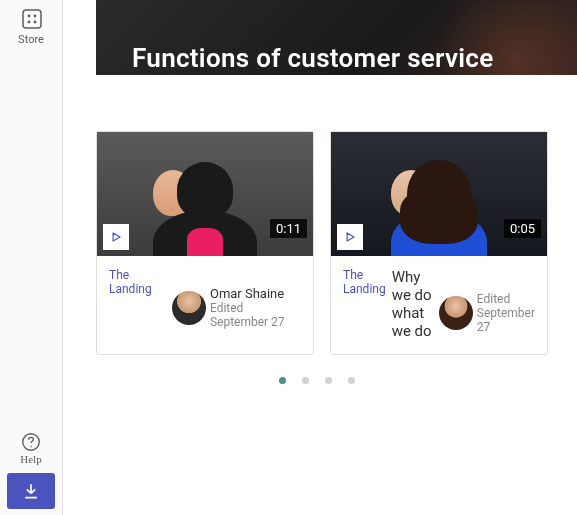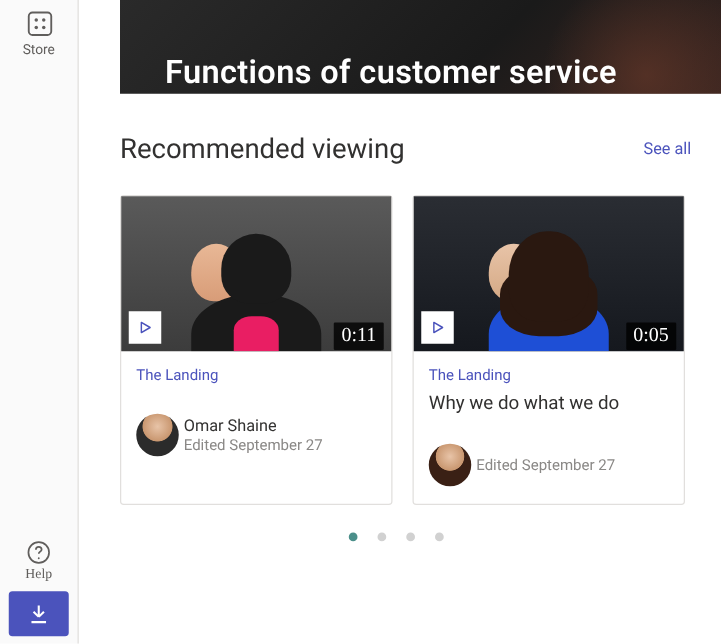--- a/index.html
+++ b/index.html
@@ -35,22 +35,22 @@
 .p1 .shoulders{background:#1a1a1a;}
 .p1 .chest{position:absolute;left:50%;transform:translateX(-50%);bottom:0;width:36px;height:28px;background:#e91e63;border-radius:40% 40% 0 0;}
 .p2 .head{background:linear-gradient(180deg,#e8c4a8 0%,#d4a884 100%);}
 .p2 .shoulders{width:96px;background:#1e4fd6;}
 .hair{position:absolute;}
 .p1 .hair{width:56px;height:56px;background:#1a1a1a;border-radius:50% 50% 40% 40%;top:-8px;left:50%;transform:translateX(-50%);} 
 .p2 .hair{width:64px;height:72px;background:#2a1810;border-radius:48% 48% 35% 35%;top:-10px;left:50%;transform:translateX(-50%);} 
 .p2 .hairback{position:absolute;width:78px;height:56px;background:#2a1810;border-radius:40%;top:18px;left:50%;transform:translateX(-50%);} 
 .play{position:absolute;left:6px;bottom:6px;width:26px;height:26px;background:#fff;display:flex;align-items:center;justify-content:center;}
 .play svg{width:14px;height:14px;}
-.dur{position:absolute;right:6px;bottom:1px;background:rgba(0,0,0,.8);color:#fff;font-size:16px;padding:2px 6px;border-radius:1px;font-family:Liberation Serif, serif;}
-.meta{padding:12px 12px 14px 12px;display:flex;flex-direction:column;gap:6px;}
+.dur{position:absolute;right:6px;bottom:18px;background:rgba(0,0,0,.8);color:#fff;font-size:13px;padding:2px 6px;border-radius:1px;}
+.meta{padding:12px 12px 14px 12px;display:flex;flex-direction:row;gap:6px;}
 .site{font-size:12px;color:#4b53bc;}
 .title{font-size:15px;font-weight:400;color:#323130;}
 .author-row{display:flex;align-items:center;gap:4px;margin-top:18px;}
 .avatar{width:34px;height:34px;border-radius:50%;flex-shrink:0;}
 .av1{background:radial-gradient(circle at 50% 30%,#e8c4a8 0%,#c99770 40%,#2b2b2b 42%);}
 .av2{background:radial-gradient(circle at 50% 30%,#e8c4a8 0%,#c99770 38%,#3a2015 40%);}
 .author-info{display:flex;flex-direction:column;}
 .author{font-size:13px;color:#323130;}
 .edited{font-size:12px;color:#8a8886;}
 .dots{display:flex;gap:16px;justify-content:center;margin-top:22px;padding-right:40px;}
@@ -90,24 +90,20 @@
       </div>
     </div>
   </div>
 
   <div class="main">
     <div class="hero">
       <div class="hero-title">Functions of customer service</div>
     </div>
 
     <div class="section">
-      <div class="sec-head">
-        <div class="sec-title">Recommended viewing</div>
-        <div class="see-all">See all</div>
-      </div>
 
       <div class="cards">
 
         <div class="card">
           <div class="thumb t1">
             <div class="person p1">
               <div class="hair"></div>
               <div class="head"></div>
               <div class="shoulders"></div>
               <div class="chest"></div>

